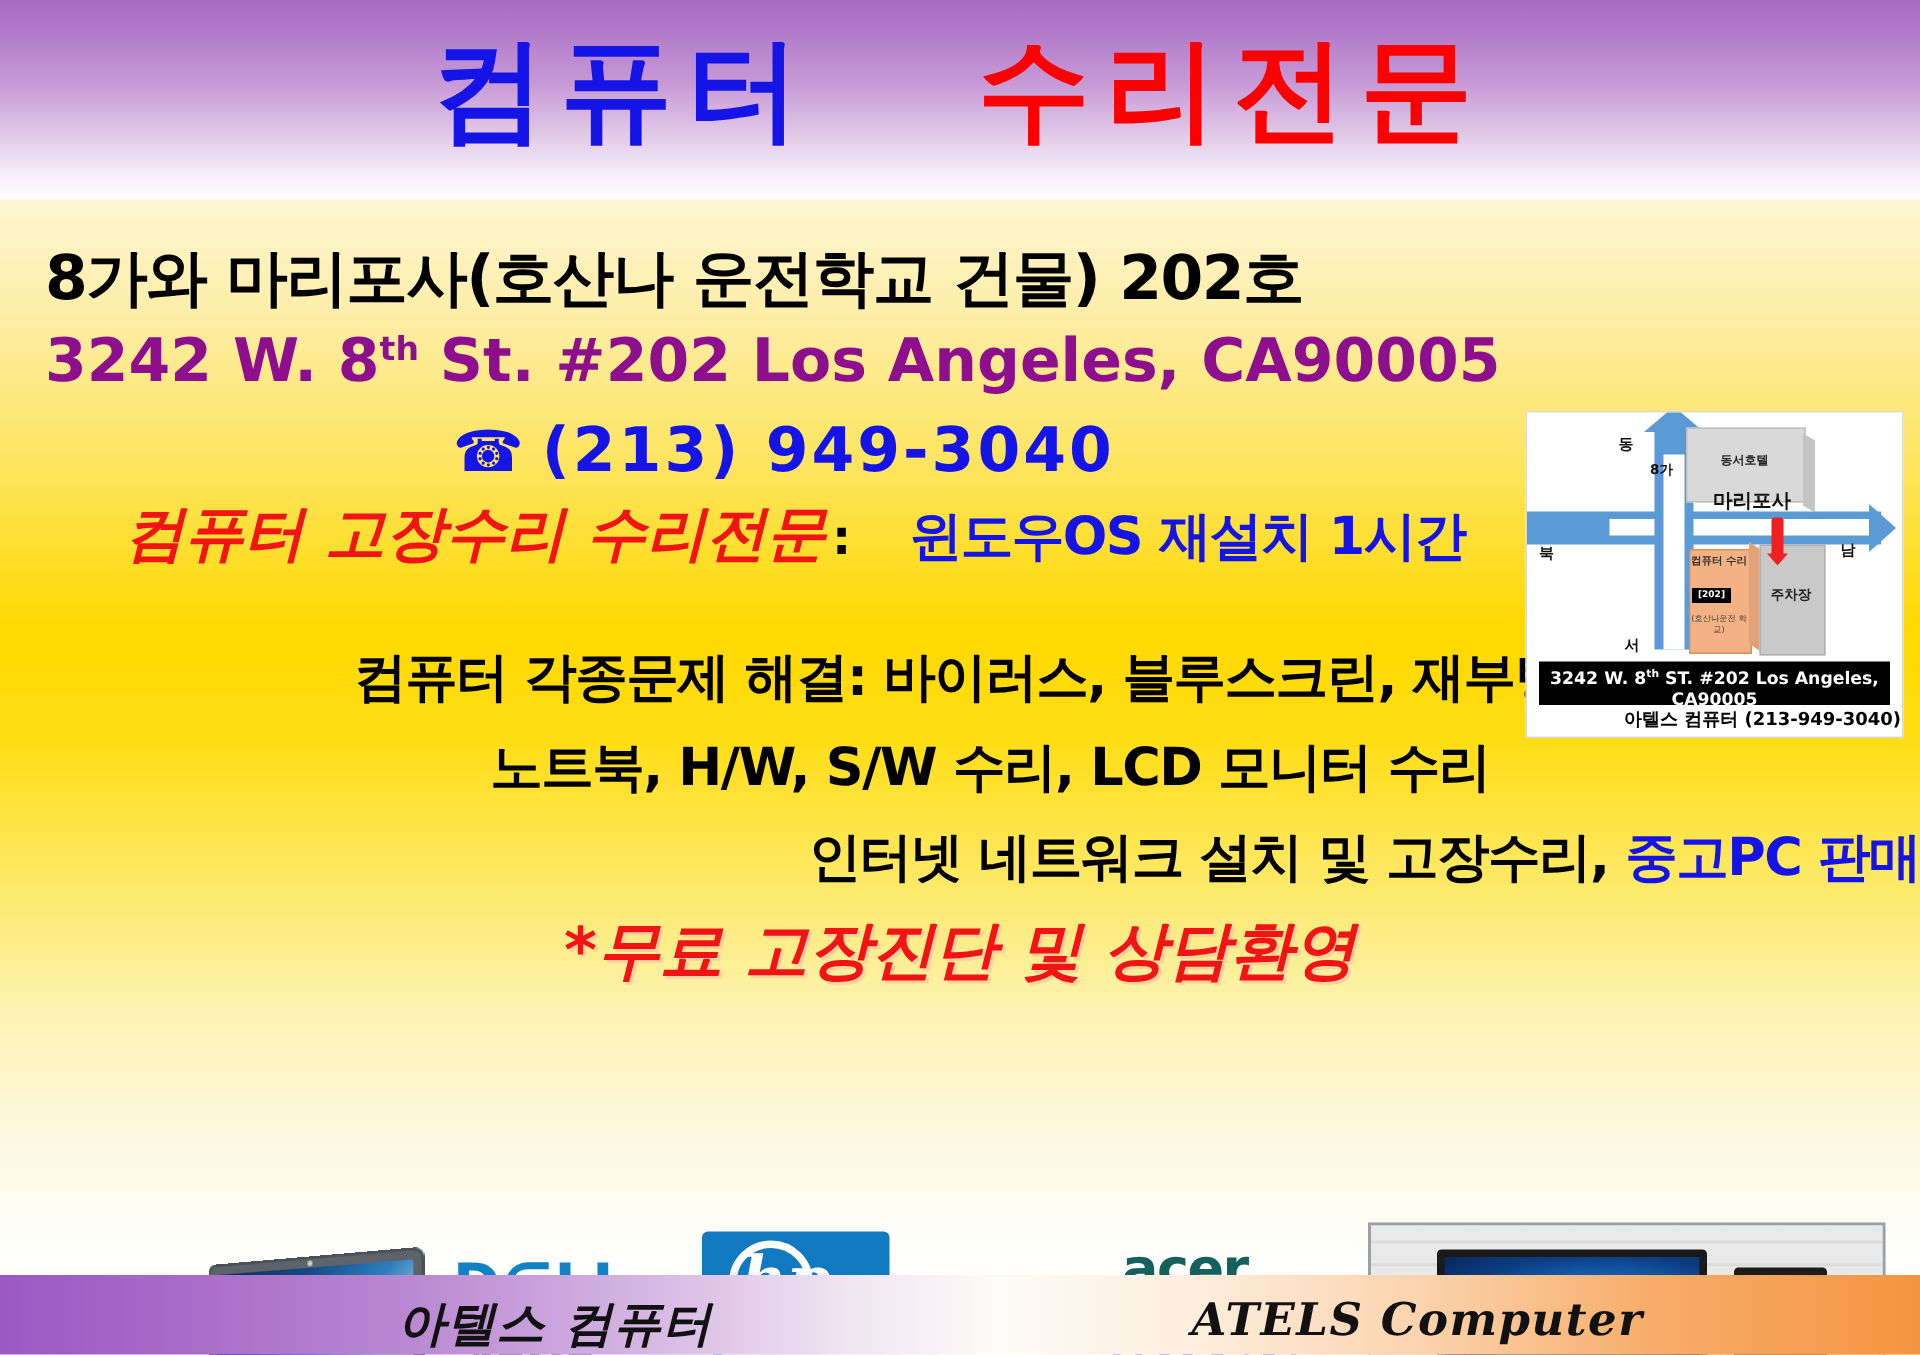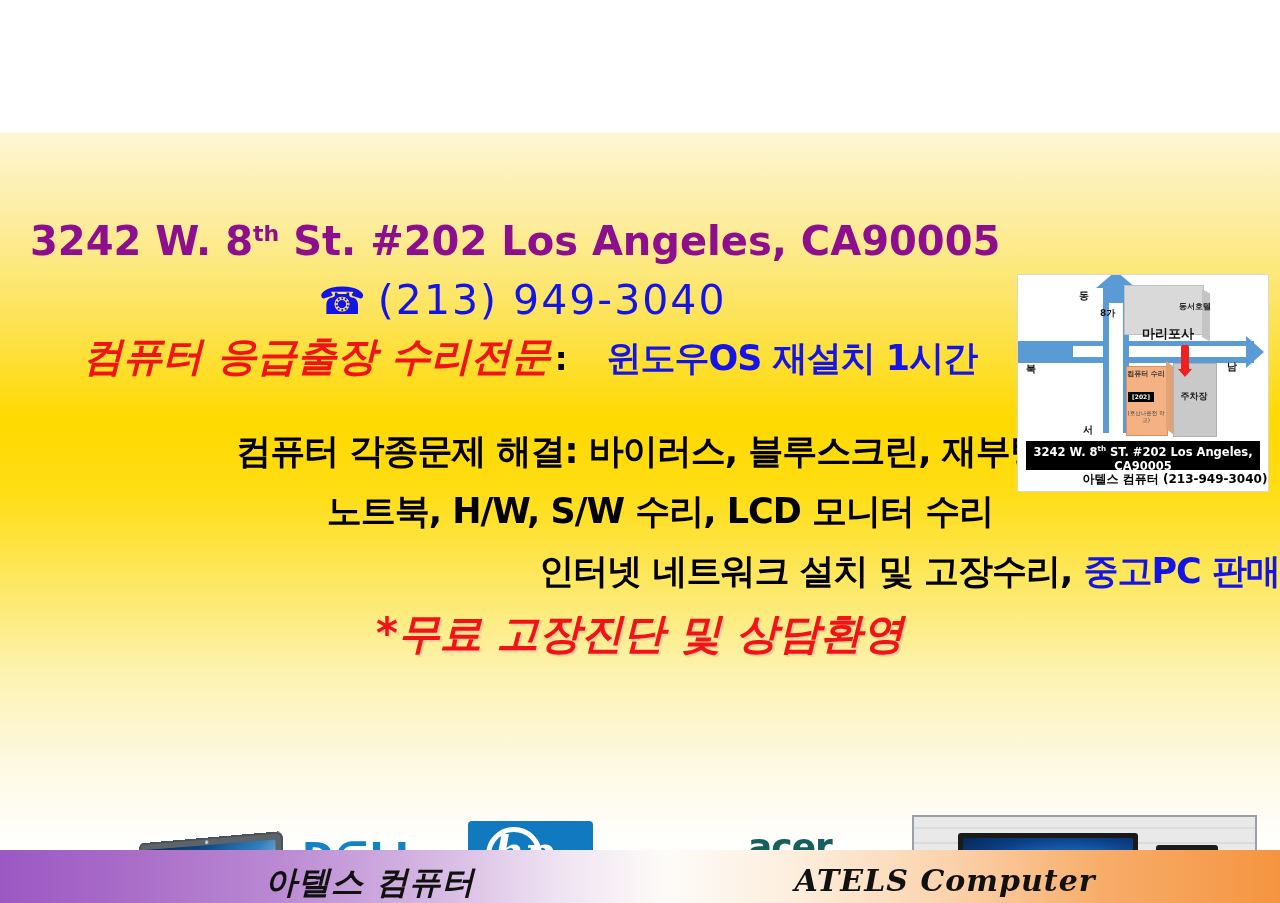--- a/index.html
+++ b/index.html
@@ -48,21 +48,21 @@
     white-space:nowrap;
   }
   .addr-en{
     position:absolute;left:30px;top:85px;width:985px;
     font-size:40px;font-weight:bold;color:#8e0f8e;letter-spacing:0px;
     white-space:nowrap;
   }
   .addr-en sup{font-size:.55em;vertical-align:super;}
   .phone-line{
     position:absolute;left:30px;top:143px;width:985px;text-align:center;
-    font-size:41px;font-weight:normal;color:#1414e6;letter-spacing:2px;
+    font-size:41px;font-weight:bold;color:#1414e6;letter-spacing:2px;
     white-space:nowrap;
   }
   .phone-ico{font-size:38px;margin-right:10px;}
 
   .emerg-line{
     position:absolute;left:30px;top:203px;width:1000px;text-align:center;
     white-space:nowrap;line-height:1;
   }
   .emerg-red{
     font-size:40px;font-weight:bold;font-style:italic;color:#f01414;
@@ -112,21 +112,21 @@
   }
   
   .hotel{
     position:absolute;left:106px;top:10px;width:78px;height:48px;
     background:#d9d9d9;border:1px solid #bfbfbf;
   }
   .hotel-side{position:absolute;left:184px;top:14px;width:8px;height:48px;background:#c4c4c4;
     transform:skewY(30deg);transform-origin:left top;}
   .hotel-lbl{
     position:absolute;left:106px;top:26px;width:78px;text-align:center;
-    font-size:8px;font-weight:bold;color:#222;margin-left:32px;
+    font-size:8px;font-weight:bold;color:#222;
   }
   
   .shop{
     position:absolute;left:108px;top:91px;width:40px;height:68px;
     background:#f4b183;border:1px solid #d98f5a;
   }
   .shop-side{position:absolute;left:148px;top:86px;width:7px;height:68px;background:#e0a377;
     transform:skewY(35deg);transform-origin:left top;}
   .shop-l1{position:absolute;left:108px;top:95px;width:40px;text-align:center;font-size:7px;font-weight:bold;color:#333;line-height:1.15;}
   .shop-num{
@@ -239,32 +239,40 @@
     position:absolute;left:735px;top:13px;width:420px;text-align:center;
     font-size:30px;font-weight:bold;color:#111;letter-spacing:1px;white-space:nowrap;
     font-family:"DejaVu Serif","Liberation Serif",serif;
   }
 </style>
 </head>
 <body>
 
 <div class="flyer">
 
+  <div class="header">
+    <div class="header-title">
+      <span class="hdr-blue">컴퓨터</span>
+      <span class="hdr-gap"></span>
+      <span class="hdr-red">수리전문</span>
+    </div>
+  </div>
 
   <div class="body-area">
 
+    <div class="addr-kr">8가와 마리포사(호산나 운전학교 건물) 202호</div>
 
     <div class="addr-en"><span>3242 W. 8</span><sup>th</sup><span> St. #202 Los Angeles, CA90005</span></div>
 
     <div class="phone-line">
       <span class="phone-ico">☎</span><span>(213) 949-3040</span>
     </div>
 
     <div class="emerg-line">
-      <span class="emerg-red">컴퓨터 응급출장 수리전문</span><span class="emerg-colon">:</span><span class="emerg-blue">윈도우OS 재설치 1시간</span>
+      <span class="emerg-red">컴퓨터 고장수리 수리전문</span><span class="emerg-colon">:</span><span class="emerg-blue">윈도우OS 재설치 1시간</span>
     </div>
 
     <div class="svc svc1">컴퓨터 각종문제 해결: 바이러스, 블루스크린, 재부팅</div>
     <div class="svc svc2">노트북,  H/W, S/W 수리, LCD 모니터 수리</div>
     <div class="svc svc3"><span>인터넷 네트워크 설치 및 고장수리, </span><span class="svc-blue">중고PC 판매</span></div>
 
     <div class="free-line">*무료 고장진단 및 상담환영</div>
 
     <div class="map-box">
       <div class="map-canvas">

